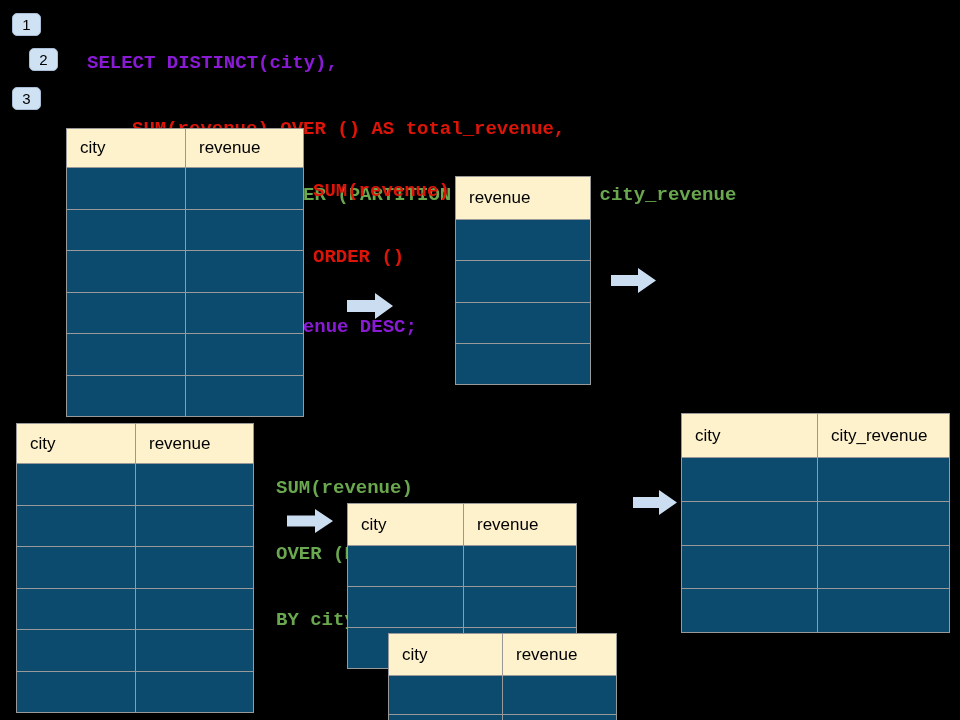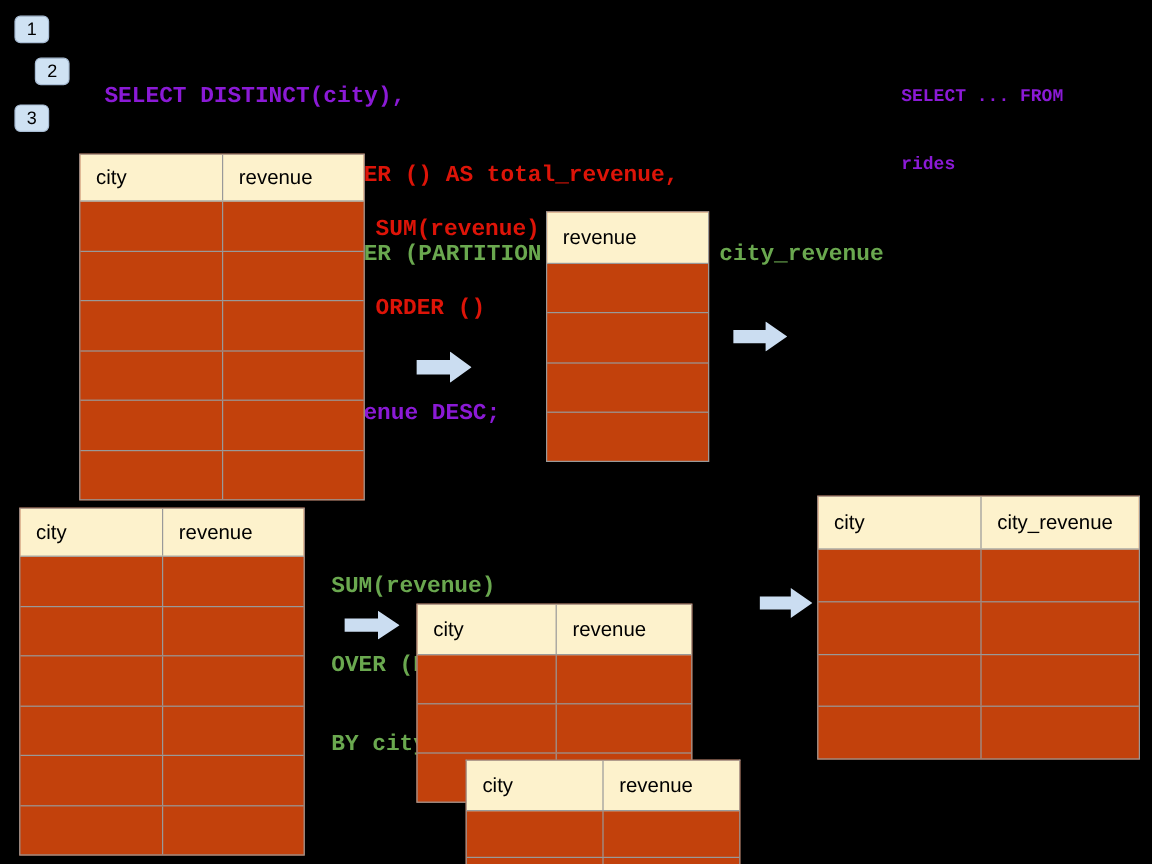--- a/index.html
+++ b/index.html
@@ -7,34 +7,34 @@
           font-family:"Liberation Sans",sans-serif;}
 
   
   .badge{position:absolute;width:29px;height:23px;background:#cfe2f3;border:1px solid #a9bdd4;
          border-radius:5px;display:flex;align-items:center;justify-content:center;
          font:15px "Liberation Sans",sans-serif;color:#000;box-sizing:border-box;}
 
   
   .code{font-family:"Liberation Mono","DejaVu Sans Mono",monospace;font-weight:bold;
         white-space:pre;}
-  #sql-block{position:absolute;left:87px;top:25px;font-size:19px;line-height:22px;}
+  #sql-block{position:absolute;left:87px;top:8px;font-size:19px;line-height:22px;}
   #sql-block .ln{min-height:22px;}
   .ind2{padding-left:22px;}
   .ind4{padding-left:45px;}
   .purple{color:#8b1ad6;}
   .red{color:#dd1408;}
   .green{color:#6aa84f;}
 
   #side-note{position:absolute;left:751px;top:33px;font-size:15px;line-height:19px;color:#8b1ad6;}
   #annot-total{position:absolute;left:313px;top:136px;font-size:19px;line-height:22px;color:#dd1408;}
   #annot-partition{position:absolute;left:276px;top:433px;font-size:19px;line-height:22px;color:#6aa84f;}
 
   
-  .tbl{position:absolute;border:1px solid #999;background:#c2410c;display:flex;
+  .tbl{position:absolute;border:1px solid #999;background:#0c4a6e;display:flex;
        flex-direction:column;box-sizing:border-box;}
   .hd{display:flex;background:#fdf2cc;border-bottom:1px solid #999;flex:0 0 auto;
       box-sizing:border-box;}
   .hc{box-sizing:border-box;display:flex;align-items:center;padding-left:13px;
       font-size:17px;color:#000;}
   .hc.second{border-left:1px solid #999;flex:1;}
   .bd{flex:1;display:flex;flex-direction:column;min-height:0;}
   .tr{flex:1;display:flex;border-bottom:1px solid #999;min-height:0;}
   .tr:last-child{border-bottom:none;}
   .td{box-sizing:border-box;}
@@ -90,24 +90,20 @@
   </div>
 
   <div id="sql-block" class="code">
     <div class="ln purple">SELECT DISTINCT(city),</div>
     <div class="ln red ind4">SUM(revenue) OVER () AS total_revenue,</div>
     <div class="ln green ind4">SUM(revenue) OVER (PARTITION BY city) as city_revenue</div>
     <div class="ln purple ind2">FROM rides</div>
     <div class="ln purple ind2">ORDER by city_revenue DESC;</div>
   </div>
 
-  <div id="side-note" class="code">
-    <div>SELECT ... FROM</div>
-    <div>rides</div>
-  </div>
 
   <div id="annot-total" class="code">
     <div>SUM(revenue)</div>
     <div>ORDER ()</div>
   </div>
 
   <div id="annot-partition" class="code">
     <div>SUM(revenue)</div>
     <div>OVER (PARTITION</div>
     <div>BY city)</div>

